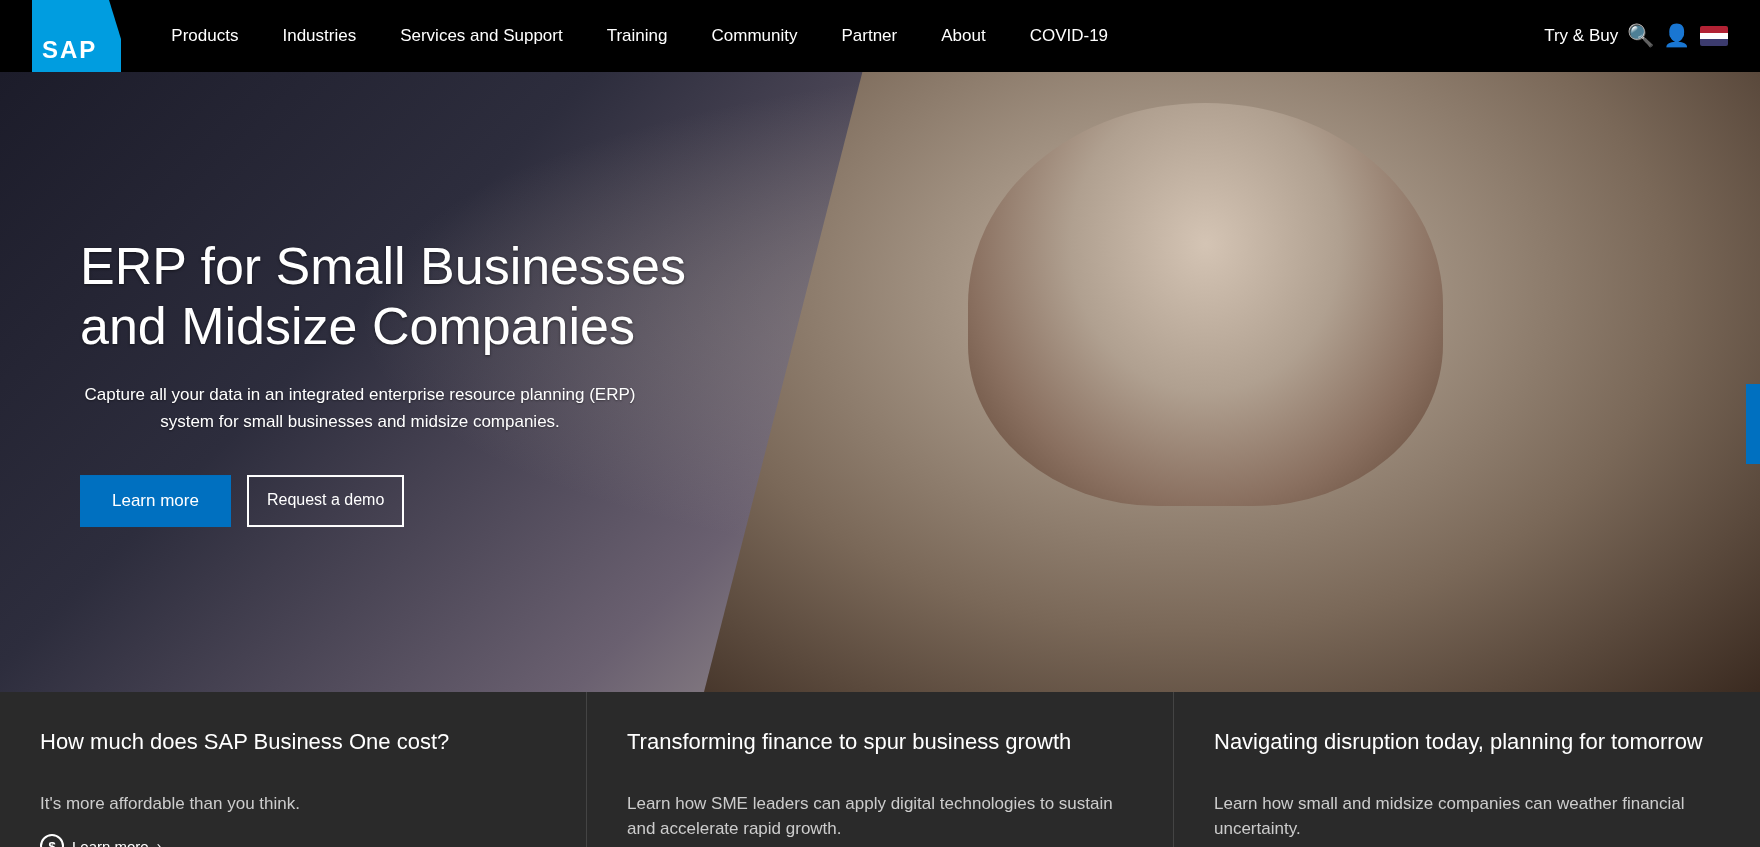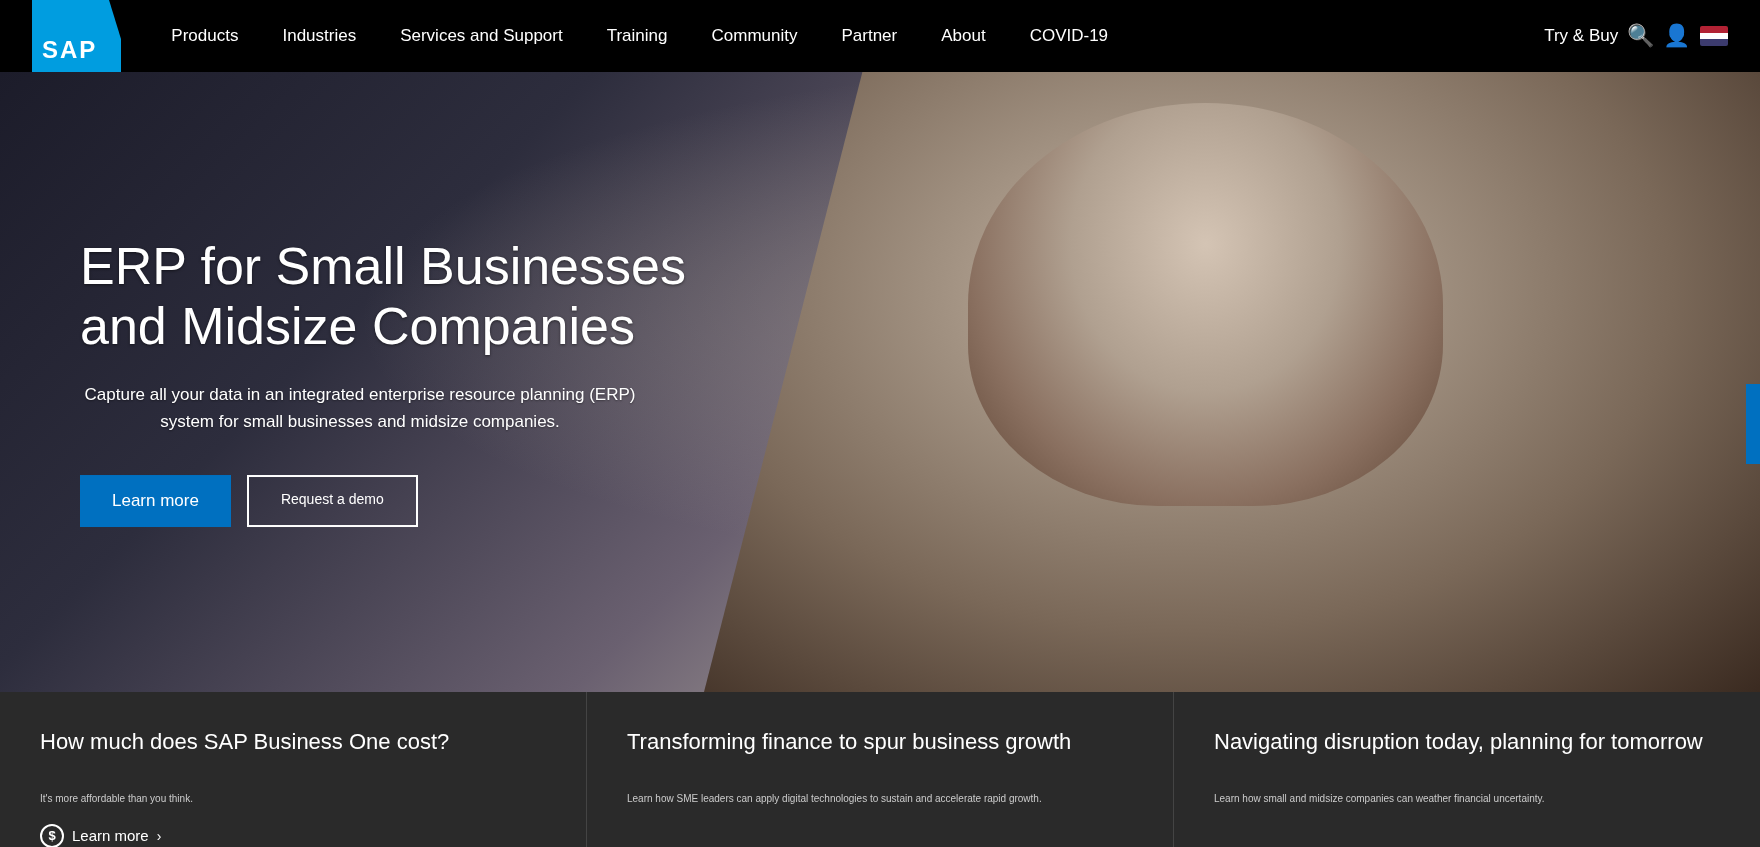--- a/index.html
+++ b/index.html
@@ -135,22 +135,22 @@
       padding: 16px 32px;
       font-size: 17px;
       cursor: pointer;
       text-decoration: none;
       display: inline-block;
     }
     .btn-secondary {
       background: transparent;
       color: #fff;
       border: 2px solid #fff;
-      padding: 14px 32px;
-      font-size: 14px;
+      padding: 14px 18px;
+      font-size: 16px;
       cursor: pointer;
       text-decoration: none;
       display: inline-block;
     }
 
     
     .side-tab {
       position: fixed;
       right: 0;
       top: 50%;
@@ -174,21 +174,21 @@
       color: #fff;
     }
     .bottom-card:last-child { border-right: none; }
     .card-title {
       font-size: 22px;
       font-weight: 500;
       margin-bottom: 26px;
       line-height: 1.3;
     }
     .card-subtitle {
-      font-size: 10px;
+      font-size: 17px;
       color: #ccc;
       line-height: 1.5;
       margin-bottom: 18px;
       margin-top: 34px;
     }
     .card-learn-more {
       display: flex;
       align-items: center;
       gap: 8px;
       color: #fff;

